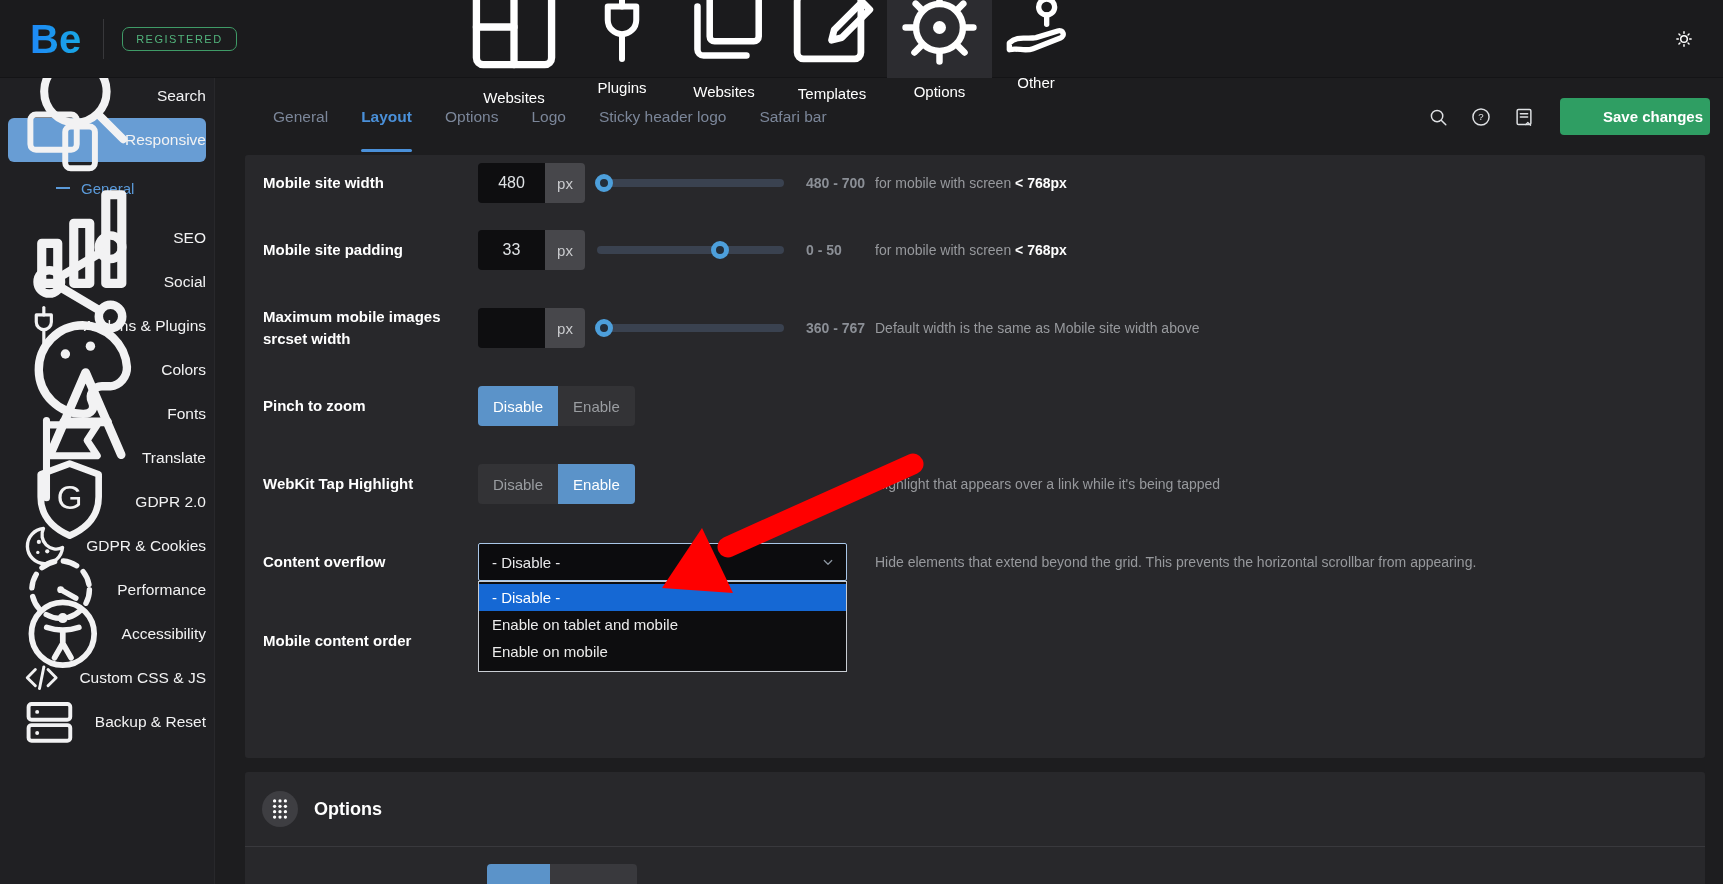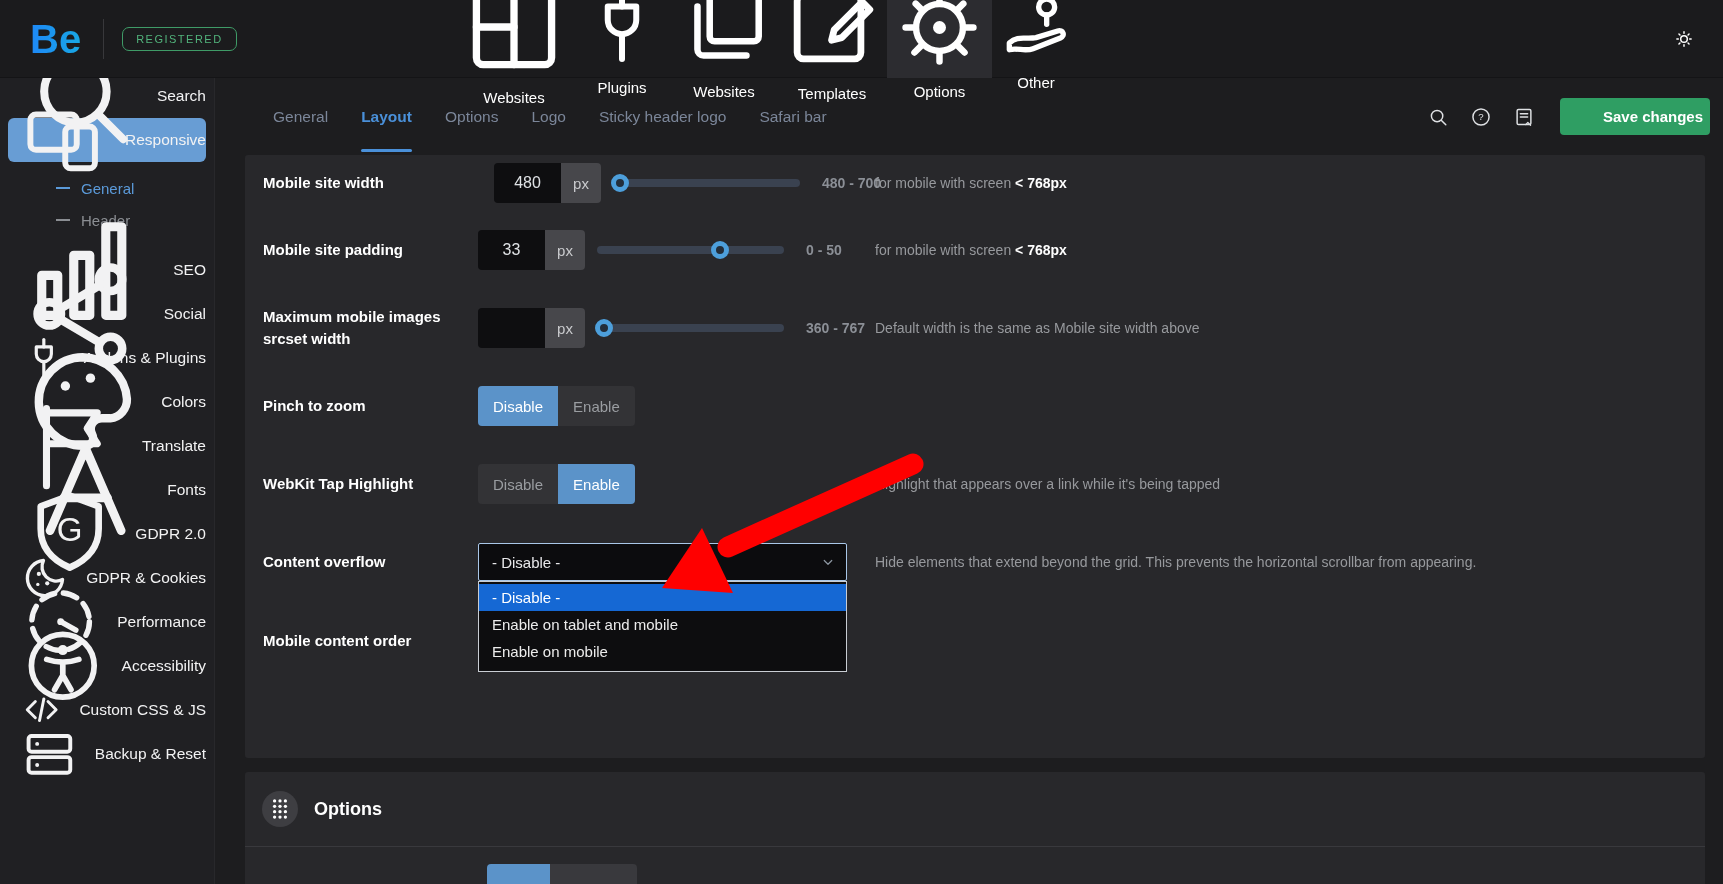--- a/index.html
+++ b/index.html
@@ -52,21 +52,21 @@
   .tab-actions{position:absolute;right:13px;top:0;height:77px;display:flex;align-items:center;gap:21px;}
   .icon-btn{width:22px;height:22px;color:#dfe1e4;cursor:pointer;}
   .icon-btn svg{width:22px;height:22px;}
   .save-btn{width:150px;height:37px;background:#2f9e63;color:#fff;border:none;border-radius:4px;
             font-size:15px;font-weight:bold;cursor:pointer;font-family:inherit;margin-left:4px;padding-left:36px;}
 
   
   .panel1{position:absolute;left:245px;top:155px;width:1460px;height:603px;background:#28282b;
           border-radius:3px;}
   .row{position:relative;display:flex;align-items:center;padding-left:18px;}
-  .r1{height:56px;gap:16px;} .r2,.r3,.r4,.r5,.r6{height:78px;}
+  .r1{height:56px;} .r2,.r3,.r4,.r5,.r6{height:78px;}
   .r7{height:157px;align-items:flex-start;padding-top:29px;}
   .row-label{width:215px;color:#fff;font-weight:bold;font-size:15px;line-height:1.5;}
   .row-ctrl{display:flex;align-items:center;}
   .num{width:67px;height:40px;background:#0e0e10;border:none;border-radius:4px 0 0 4px;
        color:#dfe2e5;font-size:16px;text-align:center;font-family:inherit;outline:none;}
   .unit{width:40px;height:40px;background:#47474b;border-radius:0 4px 4px 0;color:#c9cacd;
         font-size:15px;display:flex;align-items:center;justify-content:center;}
   .slider{position:relative;width:187px;height:8px;background:#3a4250;border-radius:4px;
           margin-left:12px;cursor:pointer;}
   .knob{position:absolute;top:-5px;width:18px;height:18px;border-radius:50%;background:#232e3a;
@@ -200,24 +200,20 @@
             <rect x="12.2" y="8.2" width="8" height="11.3" rx="1.5"></rect>
           </svg>
         </span>
       <span class="lbl">Responsive</span>
     </div>
     <div class="sub-list">
       <div class="sub-item active">
         <span class="dash"></span>
         <span>General</span>
       </div>
-      <div class="sub-item">
-        <span class="dash"></span>
-        <span>Header</span>
-      </div>
     </div>
     <div class="side-item">
       <span class="ic">
           <svg viewBox="0 0 24 24" fill="none" stroke="currentColor" stroke-width="1.6" stroke-linecap="round" stroke-linejoin="round" style="width:100%;height:100%;display:block">
             <path d="M3.8 20h2.8v-7H3.8zM9.4 20h2.8V9.5H9.4zM15 20h2.8V4.5H15z"></path>
           </svg>
         </span>
       <span class="lbl">SEO</span>
     </div>
     <div class="side-item">
@@ -248,34 +244,34 @@
             <path d="M12 3.5a8.5 8.5 0 1 0 .2 17c1.6 0 2.2-1.1 1.6-2.3-.7-1.4.3-3 1.9-3h1.6a3.6 3.6 0 0 0 3.2-3.7A8.6 8.6 0 0 0 12 3.5z"></path>
             <circle cx="8.7" cy="9" r="0.9" fill="currentColor" stroke="none"></circle>
             <circle cx="13.5" cy="7.5" r="0.9" fill="currentColor" stroke="none"></circle>
           </svg>
         </span>
       <span class="lbl">Colors</span>
     </div>
     <div class="side-item">
       <span class="ic">
           <svg viewBox="0 0 24 24" fill="none" stroke="currentColor" stroke-width="1.6" stroke-linecap="round" stroke-linejoin="round" style="width:100%;height:100%;display:block">
+            <path d="M5.5 19.5 12 4.5l6.5 15"></path>
+            <path d="M8 13.5h8"></path>
+          </svg>
+        </span>
+      <span class="lbl">Fonts</span>
+    </div>
+    <div class="side-item">
+      <span class="ic">
+          <svg viewBox="0 0 24 24" fill="none" stroke="currentColor" stroke-width="1.6" stroke-linecap="round" stroke-linejoin="round" style="width:100%;height:100%;display:block">
             <line x1="6" y1="21" x2="6" y2="3.5"></line>
             <path d="M6 4.5h11.5l-2.3 3.5 2.3 3.5H6"></path>
           </svg>
         </span>
       <span class="lbl">Translate</span>
-    </div>
-    <div class="side-item">
-      <span class="ic">
-          <svg viewBox="0 0 24 24" fill="none" stroke="currentColor" stroke-width="1.6" stroke-linecap="round" stroke-linejoin="round" style="width:100%;height:100%;display:block">
-            <path d="M5.5 19.5 12 4.5l6.5 15"></path>
-            <path d="M8 13.5h8"></path>
-          </svg>
-        </span>
-      <span class="lbl">Fonts</span>
     </div>
     <div class="side-item">
       <span class="ic">
           <svg viewBox="0 0 24 24" fill="none" stroke="currentColor" stroke-width="1.6" stroke-linecap="round" stroke-linejoin="round" style="width:100%;height:100%;display:block">
             <path d="M12 2.8l7 2.6v5.4c0 4.6-2.9 7.6-7 9.4-4.1-1.8-7-4.8-7-9.4V5.4z"></path>
             <text x="12" y="13.8" text-anchor="middle" font-size="8" fill="currentColor" stroke="none" font-family="Liberation Sans, sans-serif">G</text>
           </svg>
         </span>
       <span class="lbl">GDPR 2.0</span>
     </div>

